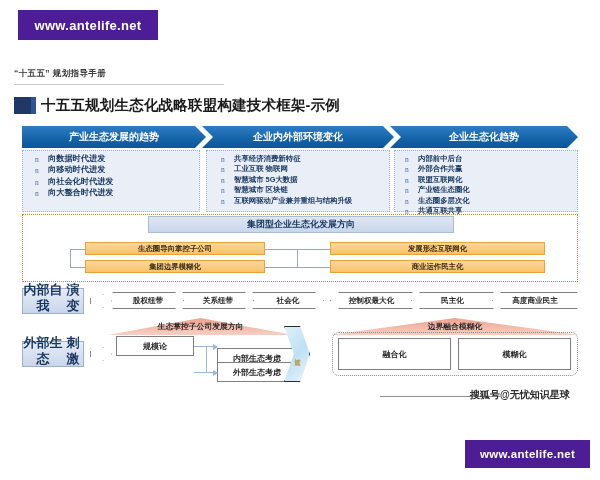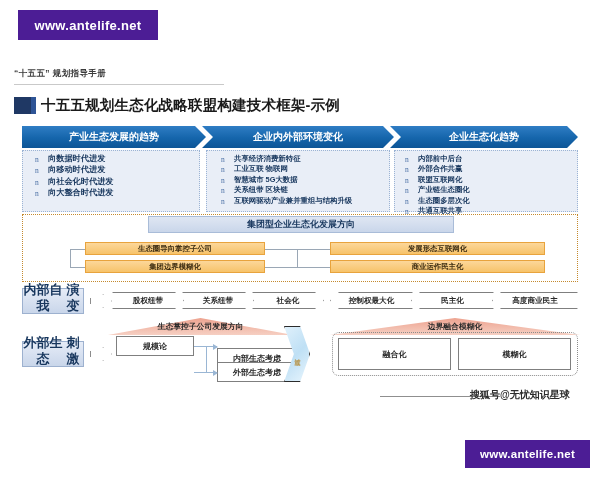--- a/index.html
+++ b/index.html
@@ -250,21 +250,21 @@
       <div class="li">
           <span class="bul">n</span>
           <span class="li-t">工业互联  物联网</span>
         </div>
       <div class="li">
           <span class="bul">n</span>
           <span class="li-t">智慧城市  5G大数据</span>
         </div>
       <div class="li">
           <span class="bul">n</span>
-          <span class="li-t">关系纽带  区块链</span>
+          <span class="li-t">智慧城市  区块链</span>
         </div>
       <div class="li">
           <span class="bul">n</span>
           <span class="li-t">互联网驱动产业兼并重组与结构升级</span>
         </div>
     </div>
 
     <div class="panel p3">
       <div class="li">
           <span class="bul">n</span>

